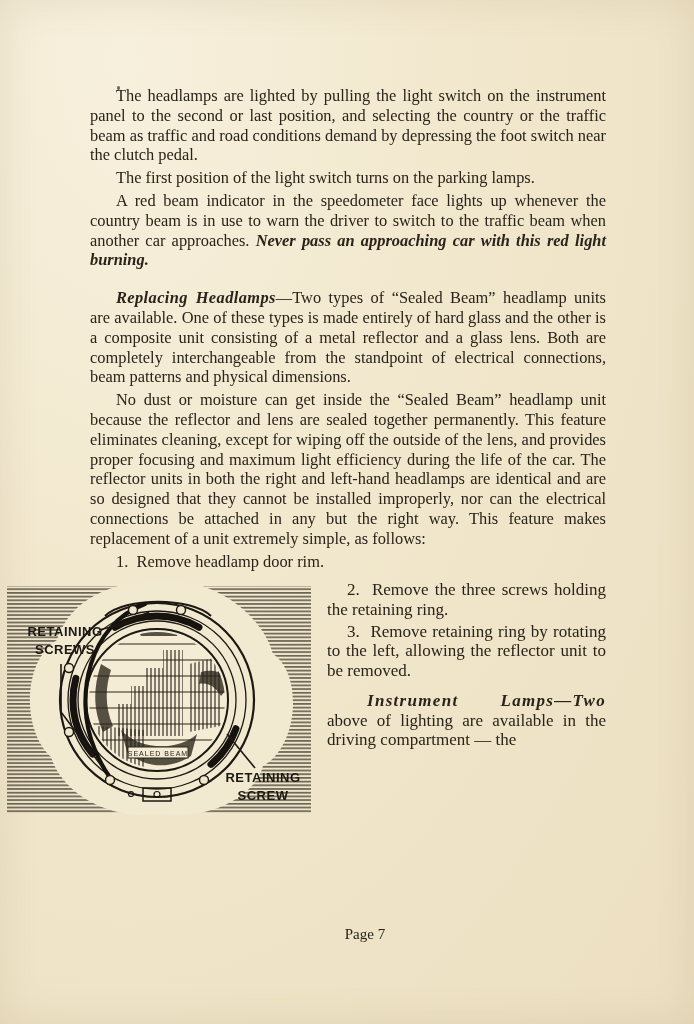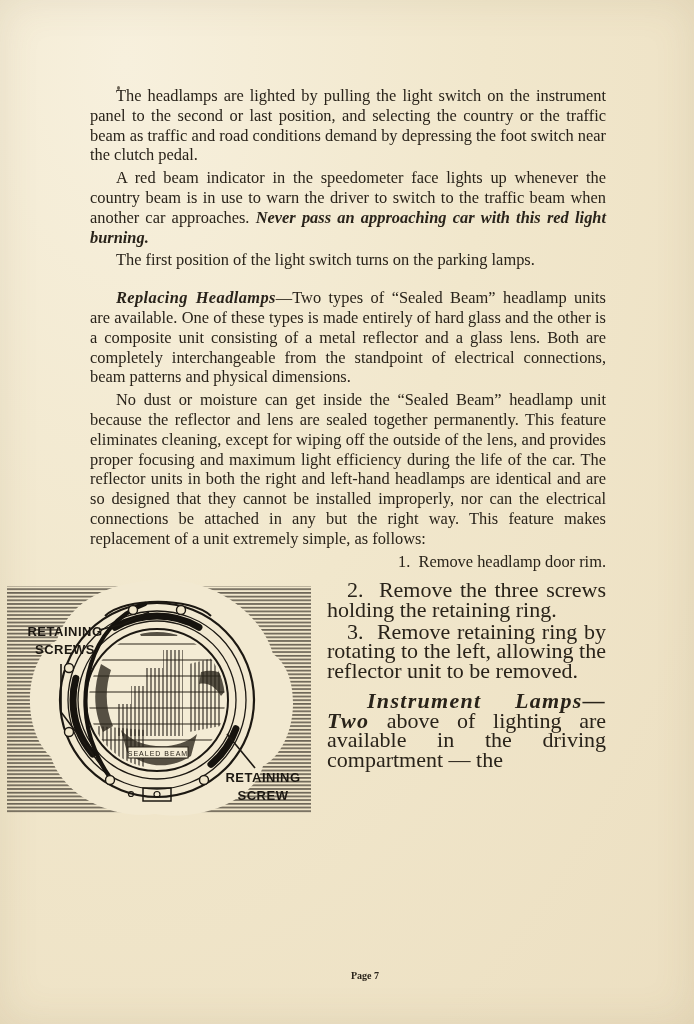--- a/index.html
+++ b/index.html
@@ -14,36 +14,36 @@
   }
   .content{
     position:absolute;left:90px;top:86px;width:516px;
     font-size:16.4px;line-height:19.8px;
     text-align:justify;
   }
   .para{margin:0 0 3px 0;text-indent:26px;}
   .para.sect{margin-top:18px;}
   .em-bi{font-weight:bold;font-style:italic;}
   .lead-bi{font-weight:bold;font-style:italic;letter-spacing:.4px;}
-  .item1{margin:2px 0 0 0;text-indent:26px;text-align:right;}
+  .item1{margin:2px 0 0 0;text-indent:26px;text-align:left;}
   .figure-row{
     display:flex;align-items:flex-start;
     margin-left:-85px;margin-top:9px;width:601px;
   }
   .figure-wrap{flex:0 0 308px;}
   .steps-col{
     flex:1;margin-left:14px;
-    font-size:22px;line-height:19.6px;text-align:justify;
+    font-size:17px;line-height:19.6px;text-align:justify;
   }
   .step{margin:0 0 2px 0;text-indent:20px;}
   .instrument{margin:11px 0 0 0;text-indent:20px;}
   .instrument .lead-bi{letter-spacing:1.3px;margin-left:20px;}
   .footer{
     position:absolute;top:926px;left:107px;width:516px;
-    text-align:center;font-weight:bold;font-size:10px;margin-top:44px;
+    text-align:center;font-weight:normal;font-size:15px;
   }
   .ink-speck{
     position:absolute;left:117px;top:86px;width:3px;height:4px;
     border-radius:50%;background:#4a4236;opacity:.8;
   }
   svg .figlabel{
     font-family:"Liberation Sans", sans-serif;
     font-weight:bold;font-size:13px;letter-spacing:.5px;
     fill:#1c1812;
   }
@@ -56,23 +56,23 @@
 <body>
 
 <div class="page">
 
   <div class="ink-speck"></div>
 
   <div class="content">
 
     <p class="para"><span>The headlamps are lighted by pulling the light switch on the instrument panel to the second or last position, and selecting the country or the traffic beam as traffic and road conditions demand by depressing the foot switch near the clutch pedal.</span></p>
 
+    <p class="para"><span>The first position of the light switch turns on the parking lamps.</span></p>
+
     <p class="para"><span>A red beam indicator in the speedometer face lights up whenever the country beam is in use to warn the driver to switch to the traffic beam when another car approaches. </span><span class="em-bi">Never pass an approaching car with this red light burning.</span></p>
-
-    <p class="para"><span>The first position of the light switch turns on the parking lamps.</span></p>
 
     <p class="para sect"><span class="lead-bi">Replacing Headlamps</span><span>—Two types of “Sealed Beam” headlamp units are available. One of these types is made entirely of hard glass and the other is a composite unit consisting of a metal reflector and a glass lens. Both are completely interchangeable from the standpoint of electrical connections, beam patterns and physical dimensions.</span></p>
 
     <p class="para"><span>No dust or moisture can get inside the “Sealed Beam” headlamp unit because the reflector and lens are sealed together permanently. This feature eliminates cleaning, except for wiping off the outside of the lens, and provides proper focusing and maximum light efficiency during the life of the car. The reflector units in both the right and left-hand headlamps are identical and are so designed that they cannot be installed improperly, nor can the electrical connections be attached in any but the right way. This feature makes replacement of a unit extremely simple, as follows:</span></p>
 
     <p class="item1">1.&nbsp; Remove headlamp door rim.</p>
 
     <div class="figure-row">
 
       <div class="figure-wrap">

